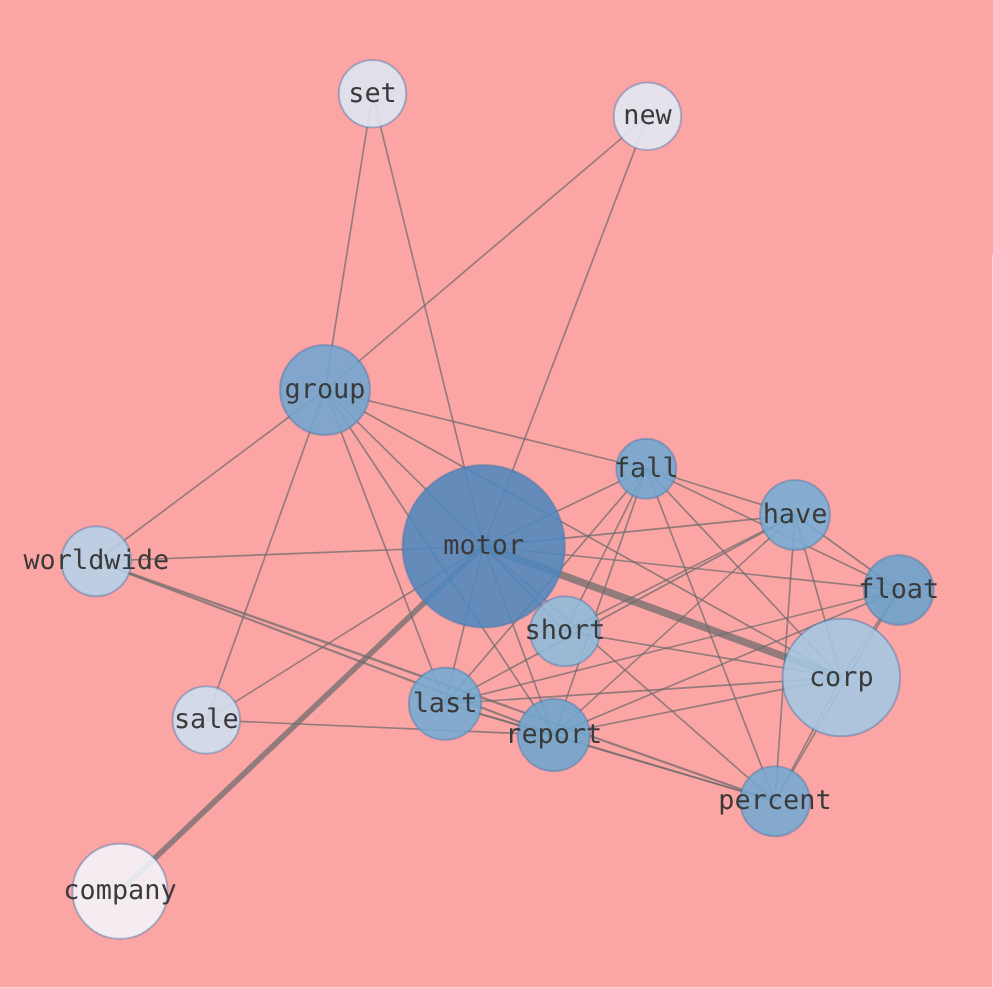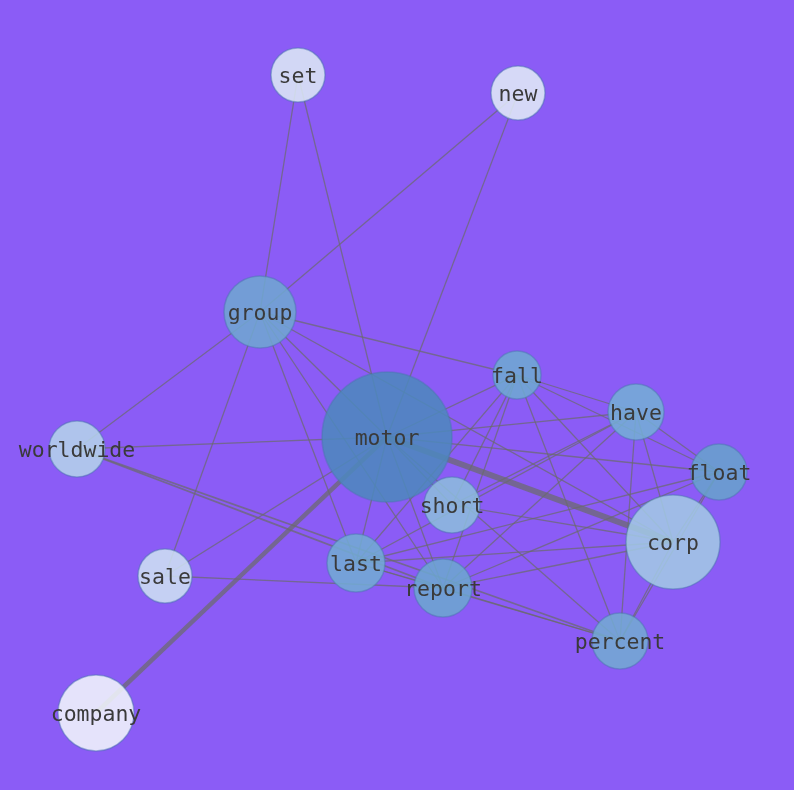--- a/index.html
+++ b/index.html
@@ -8,21 +8,21 @@
     background: #ffffff;
     width: 794px;
     height: 790px;
     overflow: hidden;
     font-family: "DejaVu Sans Mono", monospace;
   }
   .figure {
     position: relative;
     width: 794px;
     height: 790px;
-    background: #8b5cf6;
+    background: #fca5a5;
   }
   svg { display: block; }
   .node-label {
     font-family: "DejaVu Sans Mono", monospace;
     pointer-events: none;
   }
 </style>
 </head>
 <body>
 

